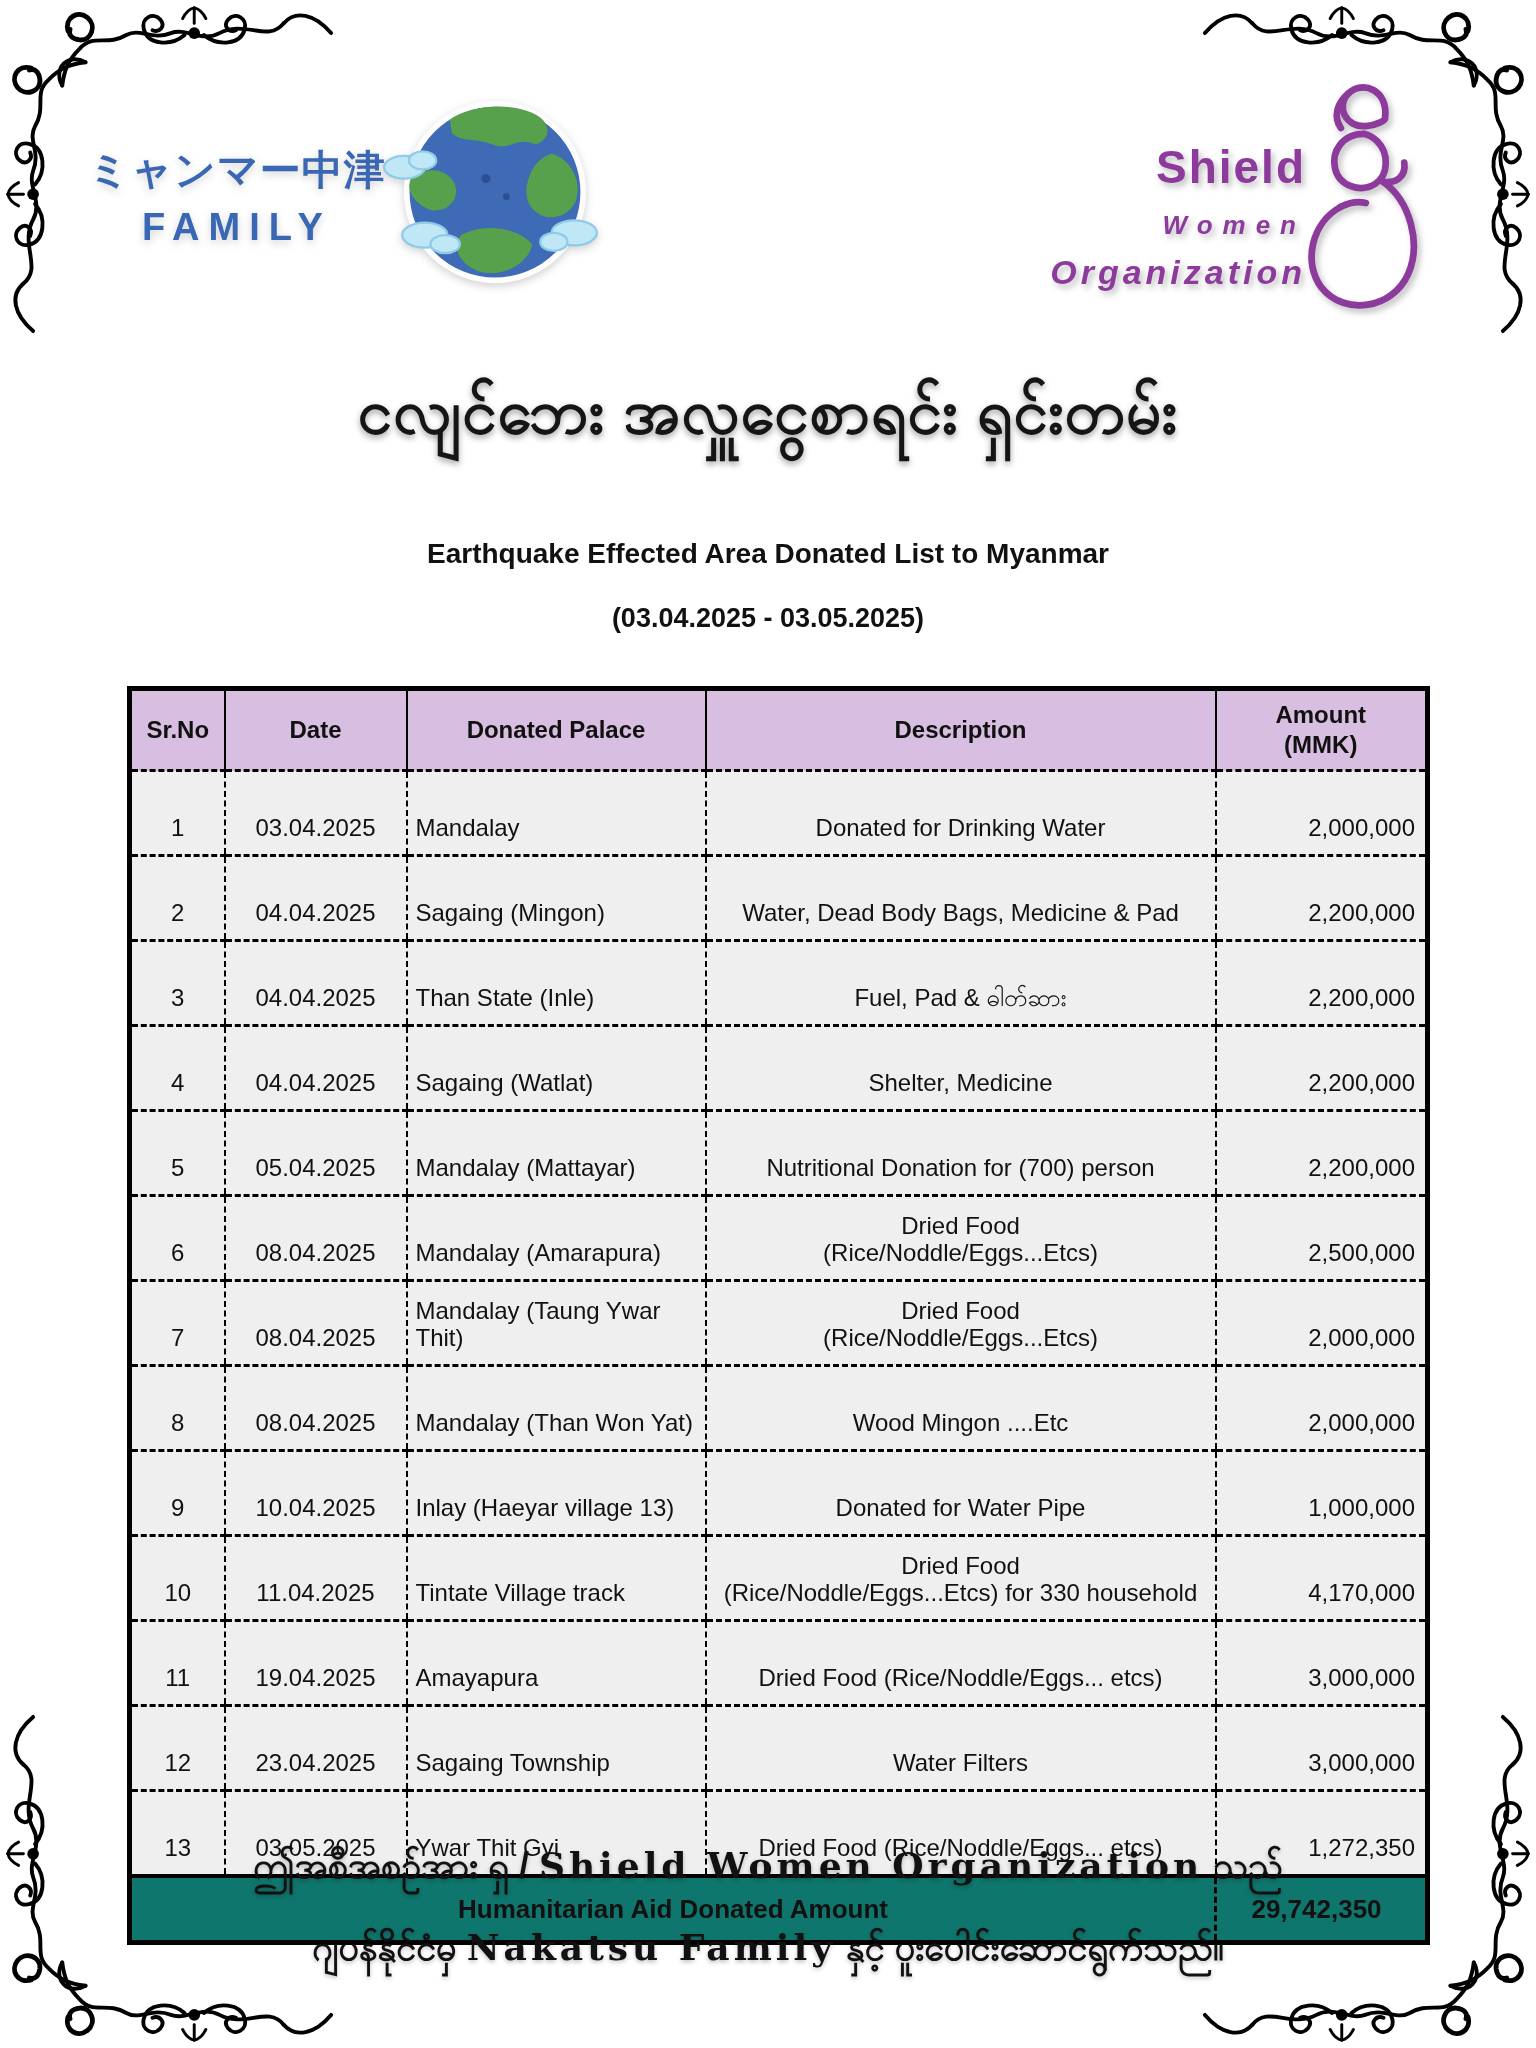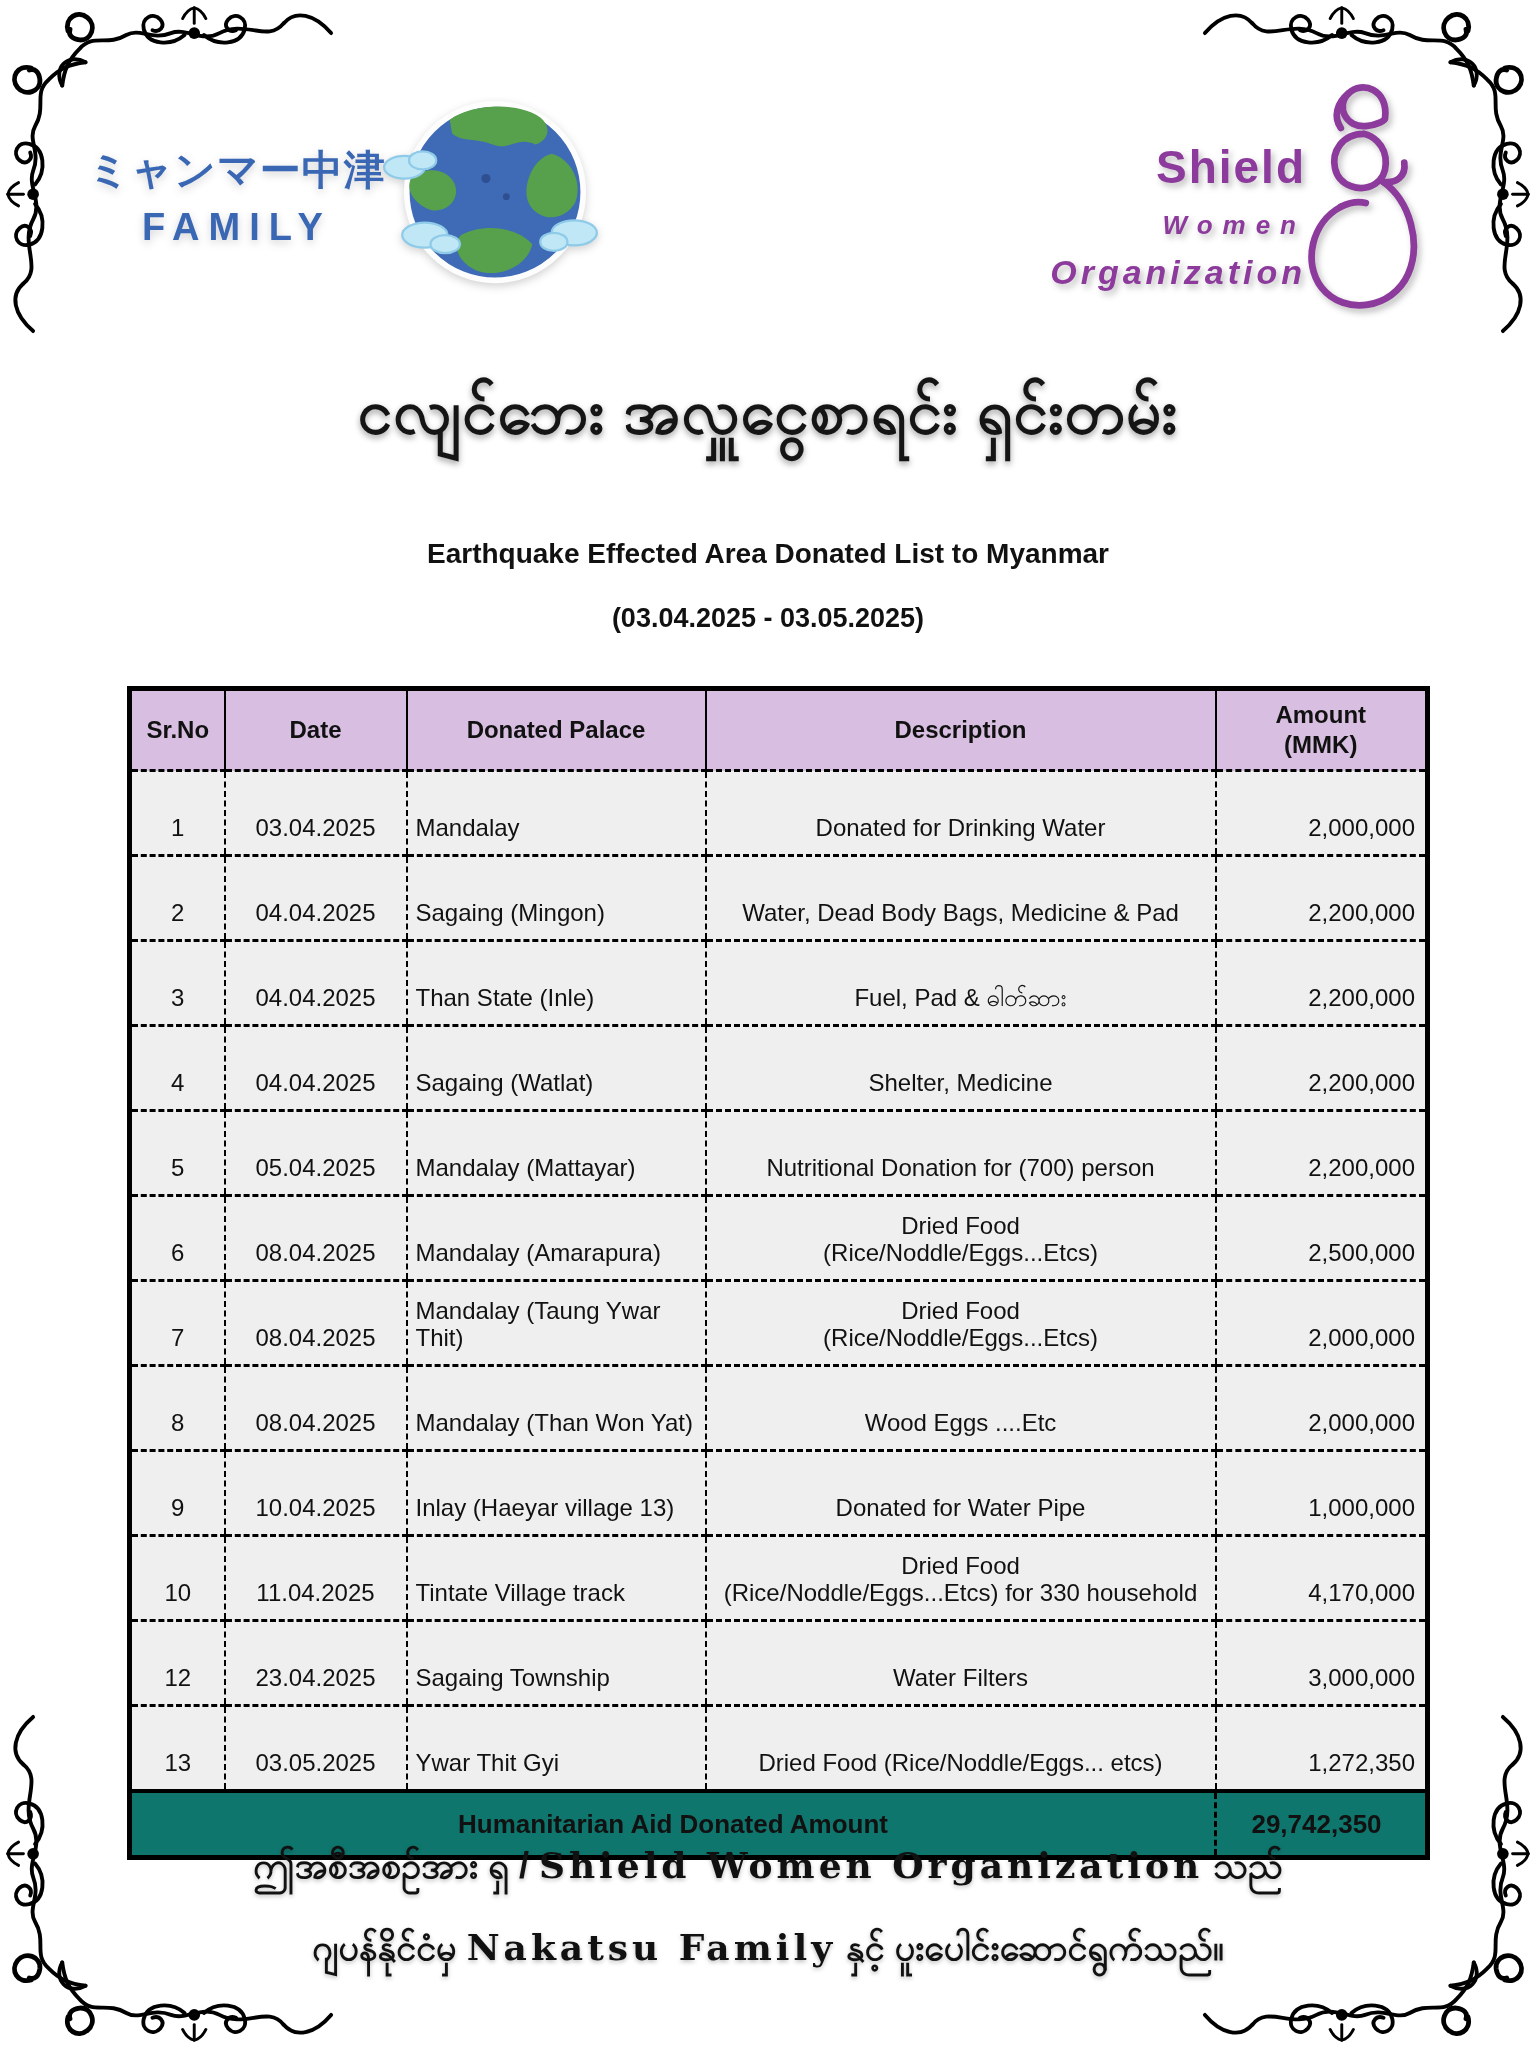--- a/index.html
+++ b/index.html
@@ -226,37 +226,44 @@
         <td class="c-date">08.04.2025</td>
         <td class="c-place">Mandalay (Taung Ywar Thit)</td>
         <td class="c-desc">Dried Food
 (Rice/Noddle/Eggs...Etcs)</td>
         <td class="c-amt">2,000,000</td>
       </tr>
       <tr>
         <td class="c-sr">8</td>
         <td class="c-date">08.04.2025</td>
         <td class="c-place">Mandalay (Than Won Yat)</td>
-        <td class="c-desc">Wood Eggs ....Etc</td>
+        <td class="c-desc">Wood Mingon ....Etc</td>
         <td class="c-amt">2,000,000</td>
       </tr>
       <tr>
         <td class="c-sr">9</td>
         <td class="c-date">10.04.2025</td>
         <td class="c-place">Inlay (Haeyar village 13)</td>
         <td class="c-desc">Donated for Water Pipe</td>
         <td class="c-amt">1,000,000</td>
       </tr>
       <tr>
         <td class="c-sr">10</td>
         <td class="c-date">11.04.2025</td>
         <td class="c-place">Tintate Village track</td>
         <td class="c-desc">Dried Food
 (Rice/Noddle/Eggs...Etcs) for 330 household</td>
         <td class="c-amt">4,170,000</td>
+      </tr>
+      <tr>
+        <td class="c-sr">11</td>
+        <td class="c-date">19.04.2025</td>
+        <td class="c-place">Amayapura</td>
+        <td class="c-desc">Dried Food (Rice/Noddle/Eggs... etcs)</td>
+        <td class="c-amt">3,000,000</td>
       </tr>
       <tr>
         <td class="c-sr">12</td>
         <td class="c-date">23.04.2025</td>
         <td class="c-place">Sagaing Township</td>
         <td class="c-desc">Water Filters</td>
         <td class="c-amt">3,000,000</td>
       </tr>
       <tr>
         <td class="c-sr">13</td>

